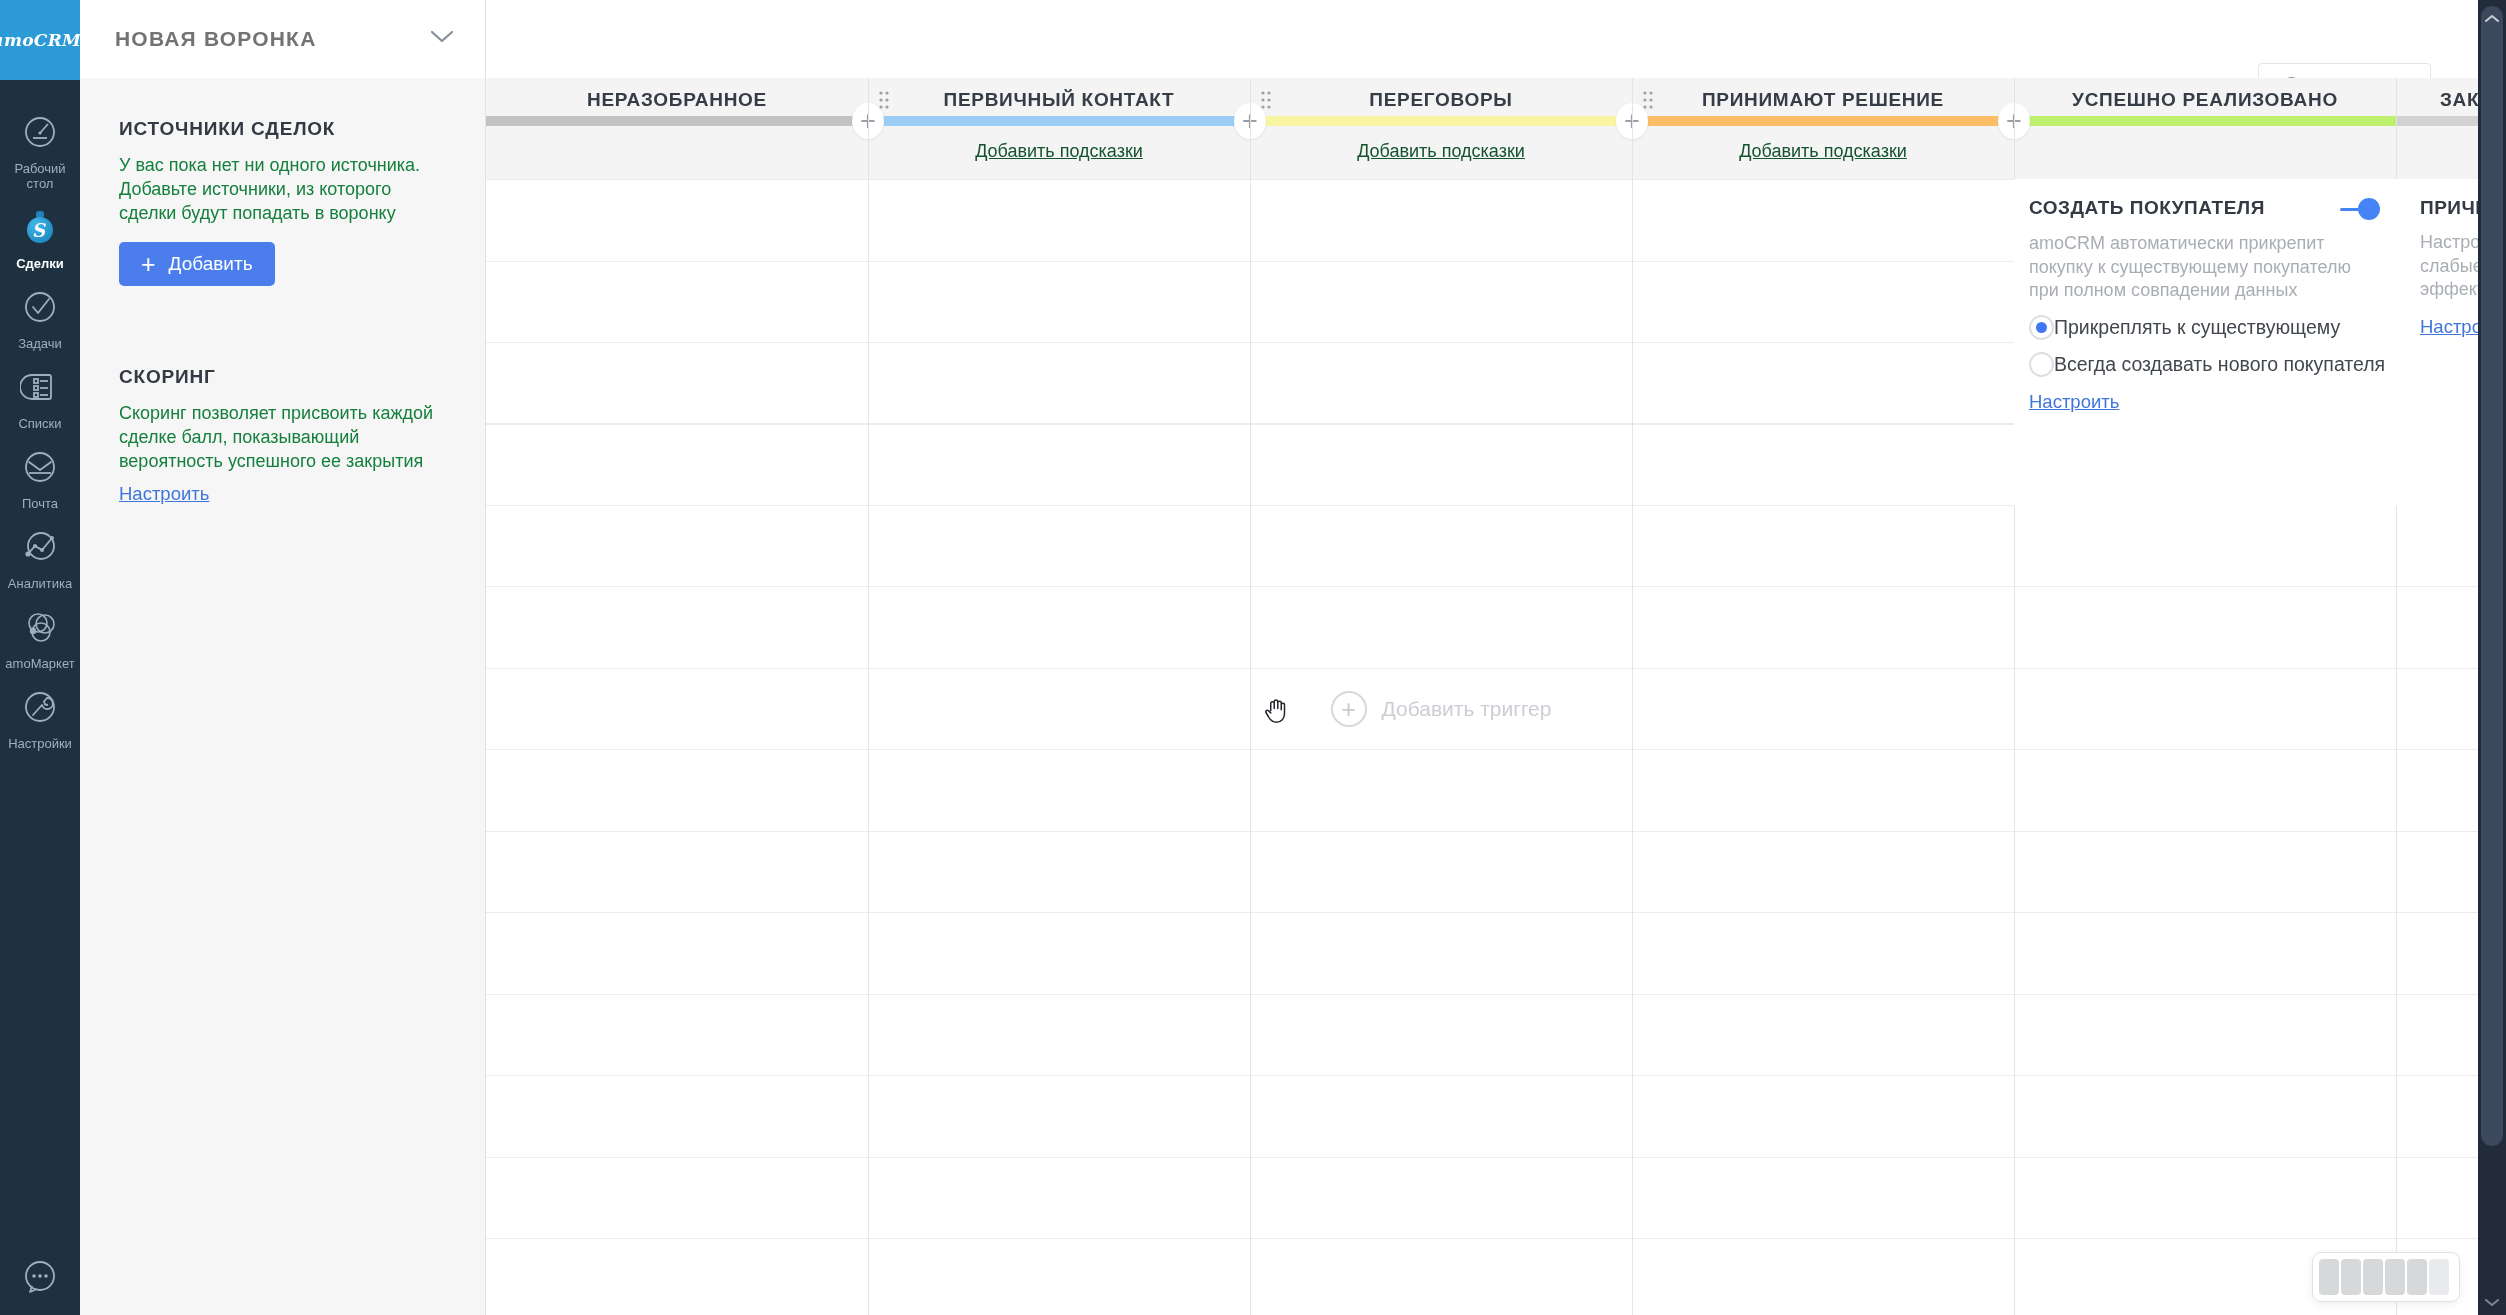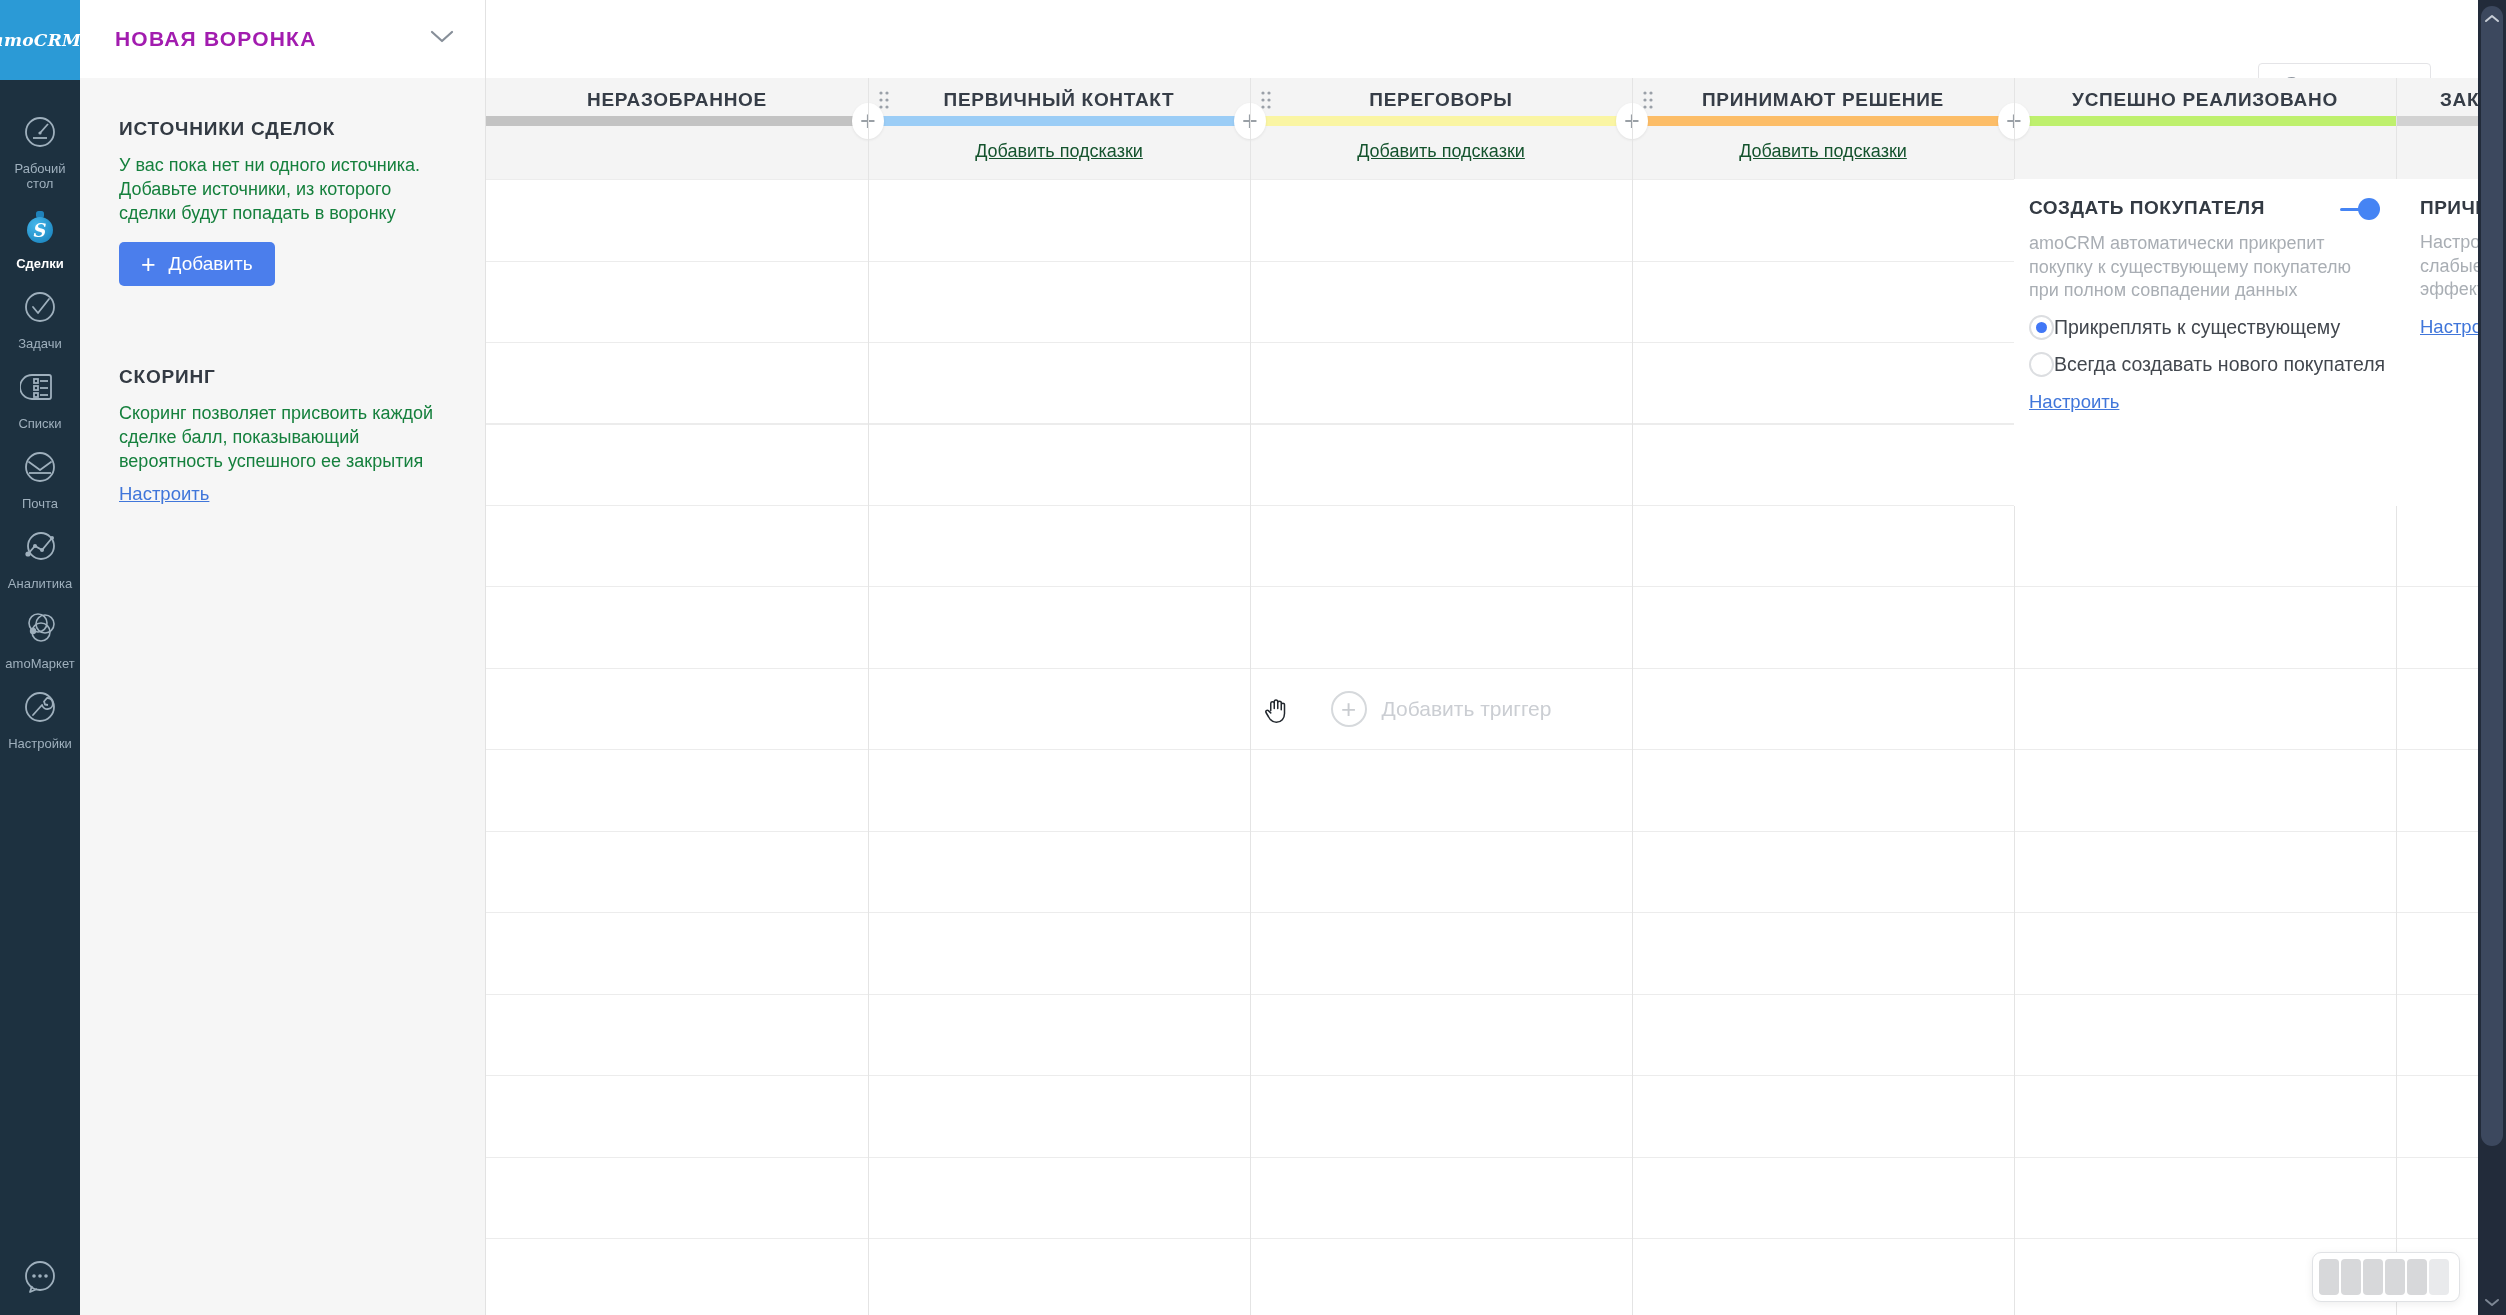--- a/index.html
+++ b/index.html
@@ -12,21 +12,21 @@
           font-family:"DejaVu Serif",serif; font-style:italic; font-weight:bold; font-size:17px; letter-spacing:.3px; }
   .nav { display:flex; flex-direction:column; align-items:center; padding-top:32px; }
   .nav-item { width:80px; display:flex; flex-direction:column; align-items:center; margin-bottom:16px; cursor:pointer; }
   .nav-label { margin-top:5px; font-size:13px; line-height:15px; color:#9fb0bd; text-align:center; max-width:74px; }
   .nav-item.active .nav-label { color:#ffffff; font-weight:bold; }
   .chat-wrap { position:absolute; bottom:12px; left:0; width:80px; display:flex; justify-content:center; }
 
   
   .panel { position:absolute; left:80px; top:0; width:406px; height:100%; background:#f6f6f6; border-right:1px solid #e2e2e2; z-index:5; }
   .panel-header { height:78px; background:#fff; display:flex; align-items:center; padding:0 30px 0 35px; }
-  .panel-title { flex:1; font-size:21px; font-weight:bold; letter-spacing:1.2px; color:#a21caf; }
+  .panel-title { flex:1; font-size:21px; font-weight:bold; letter-spacing:1.2px; color:#737373; }
   .panel-body { padding:40px 38px 0 39px; }
   .sec-heading { font-size:19px; font-weight:bold; letter-spacing:.8px; color:#333a43; }
   .sec-text { margin-top:13px; font-size:18px; line-height:24px; color:#15803d; }
   .add-btn { margin-top:17px; display:inline-flex; align-items:center; gap:13px; background:#4b7eec; color:#fff;
              font-size:19px; height:44px; padding:0 22px; border:none; border-radius:5px; cursor:pointer; font-family:inherit; }
   .add-btn .plus-glyph { font-size:25px; font-weight:300; line-height:1; }
   .scoring { margin-top:80px; }
   .text-link { display:inline-block; font-size:18.5px; color:#4076da; text-decoration:underline; cursor:pointer; }
   .panel .text-link { margin-top:10px; }
 

